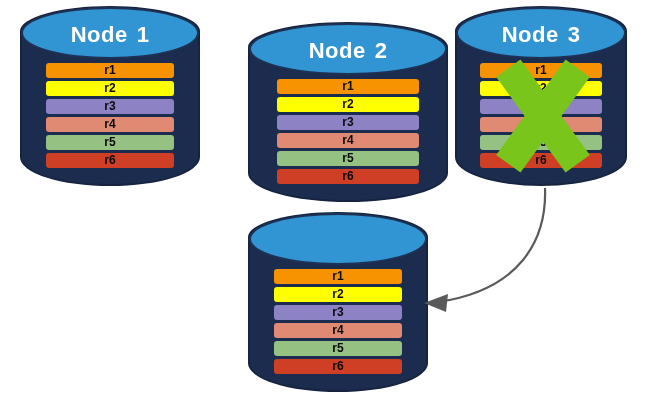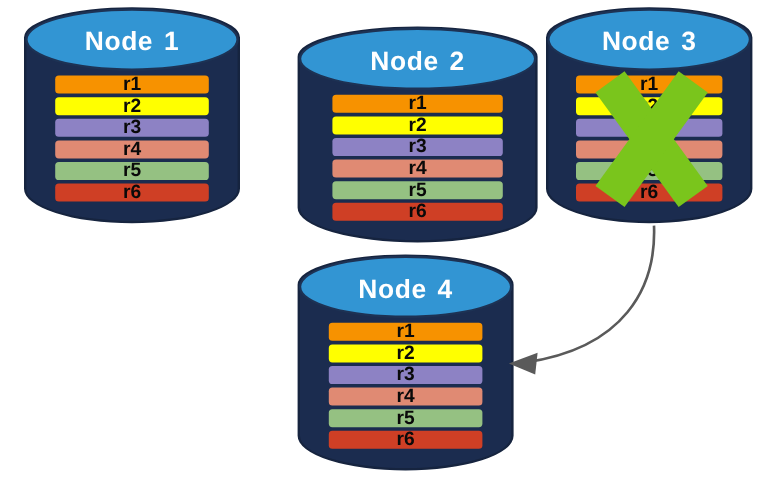--- a/index.html
+++ b/index.html
@@ -71,21 +71,21 @@
     z-index: 2;
   }
   .row {
     position: absolute;
     left: 14.5%;
     width: 71%;
     height: 15px;
     border-radius: 3px;
     box-sizing: border-box;
     color: #0a0a0a;
-    font-size: 16px;
+    font-size: 12px;
     font-weight: bold;
     text-align: center;
     line-height: 15px;
   }
 
   
   .x-mark {
     position: absolute;
     z-index: 4;
     pointer-events: none;
@@ -167,23 +167,20 @@
   </div>
 
   <div class="x-mark" id="x-node-3" style="left:493px; top:48px; width:100px; height:136px;">
     <div class="x-bar a"></div>
     <div class="x-bar b"></div>
   </div>
 
   <div class="node" id="node-4" style="left:248px; top:212px; width:180px; height:180px;">
     <div class="cyl-body"></div>
     <div class="cyl-top"></div>
-    <div class="node-label">
-      <span>Node</span><span class="num">4</span>
-    </div>
     <div class="rows">
       <div class="row" style="top: 57px; background: rgb(247, 146, 0);">r1</div>
       <div class="row" style="top: 75px; background: rgb(255, 255, 0);">r2</div>
       <div class="row" style="top: 93px; background: rgb(141, 130, 196);">r3</div>
       <div class="row" style="top: 111px; background: rgb(224, 138, 115);">r4</div>
       <div class="row" style="top: 129px; background: rgb(149, 193, 130);">r5</div>
       <div class="row" style="top: 147px; background: rgb(207, 63, 37);">r6</div>
     </div>
   </div>
 

